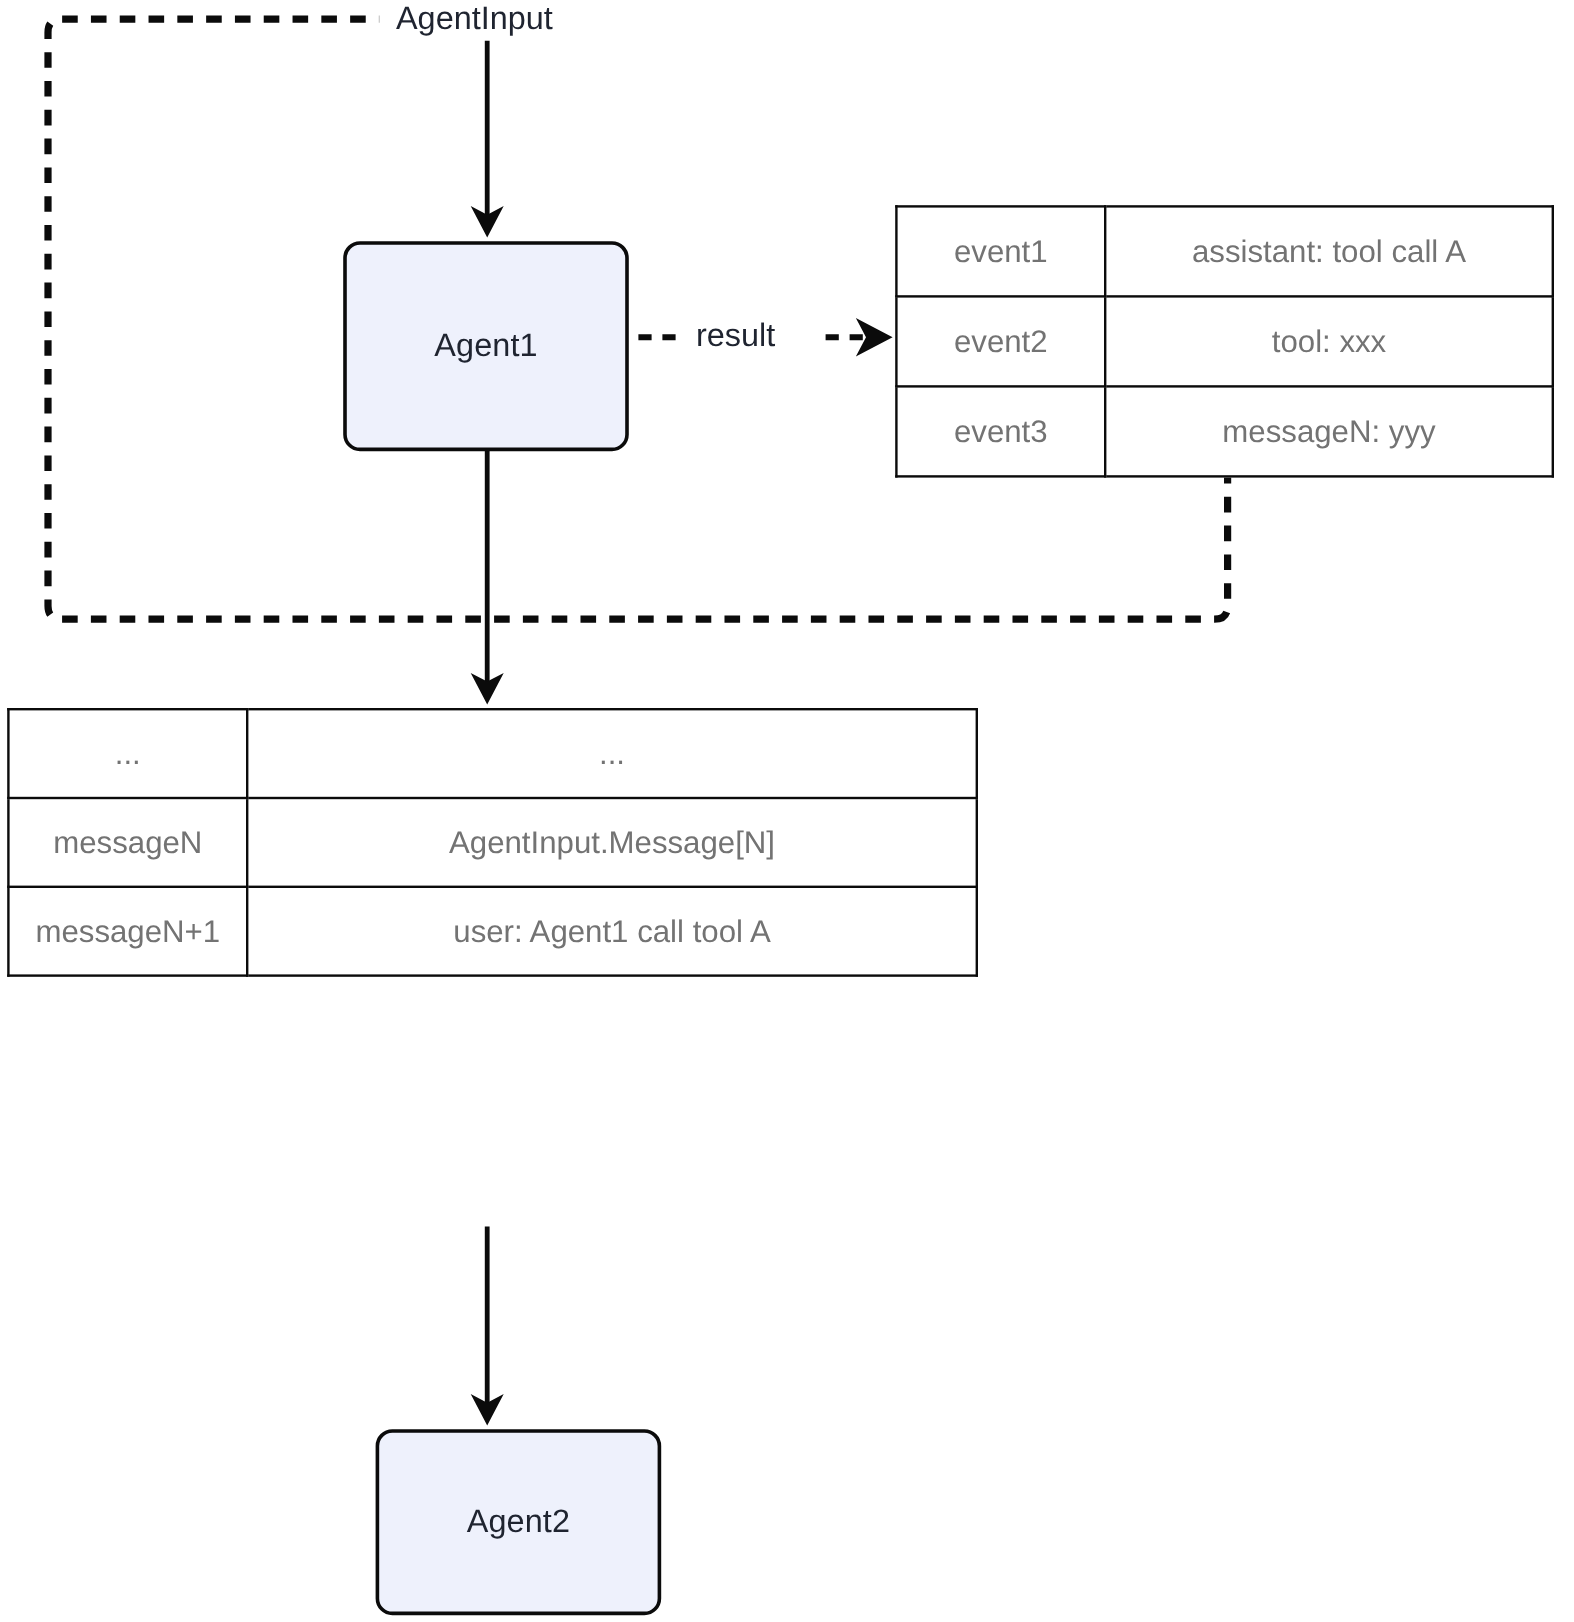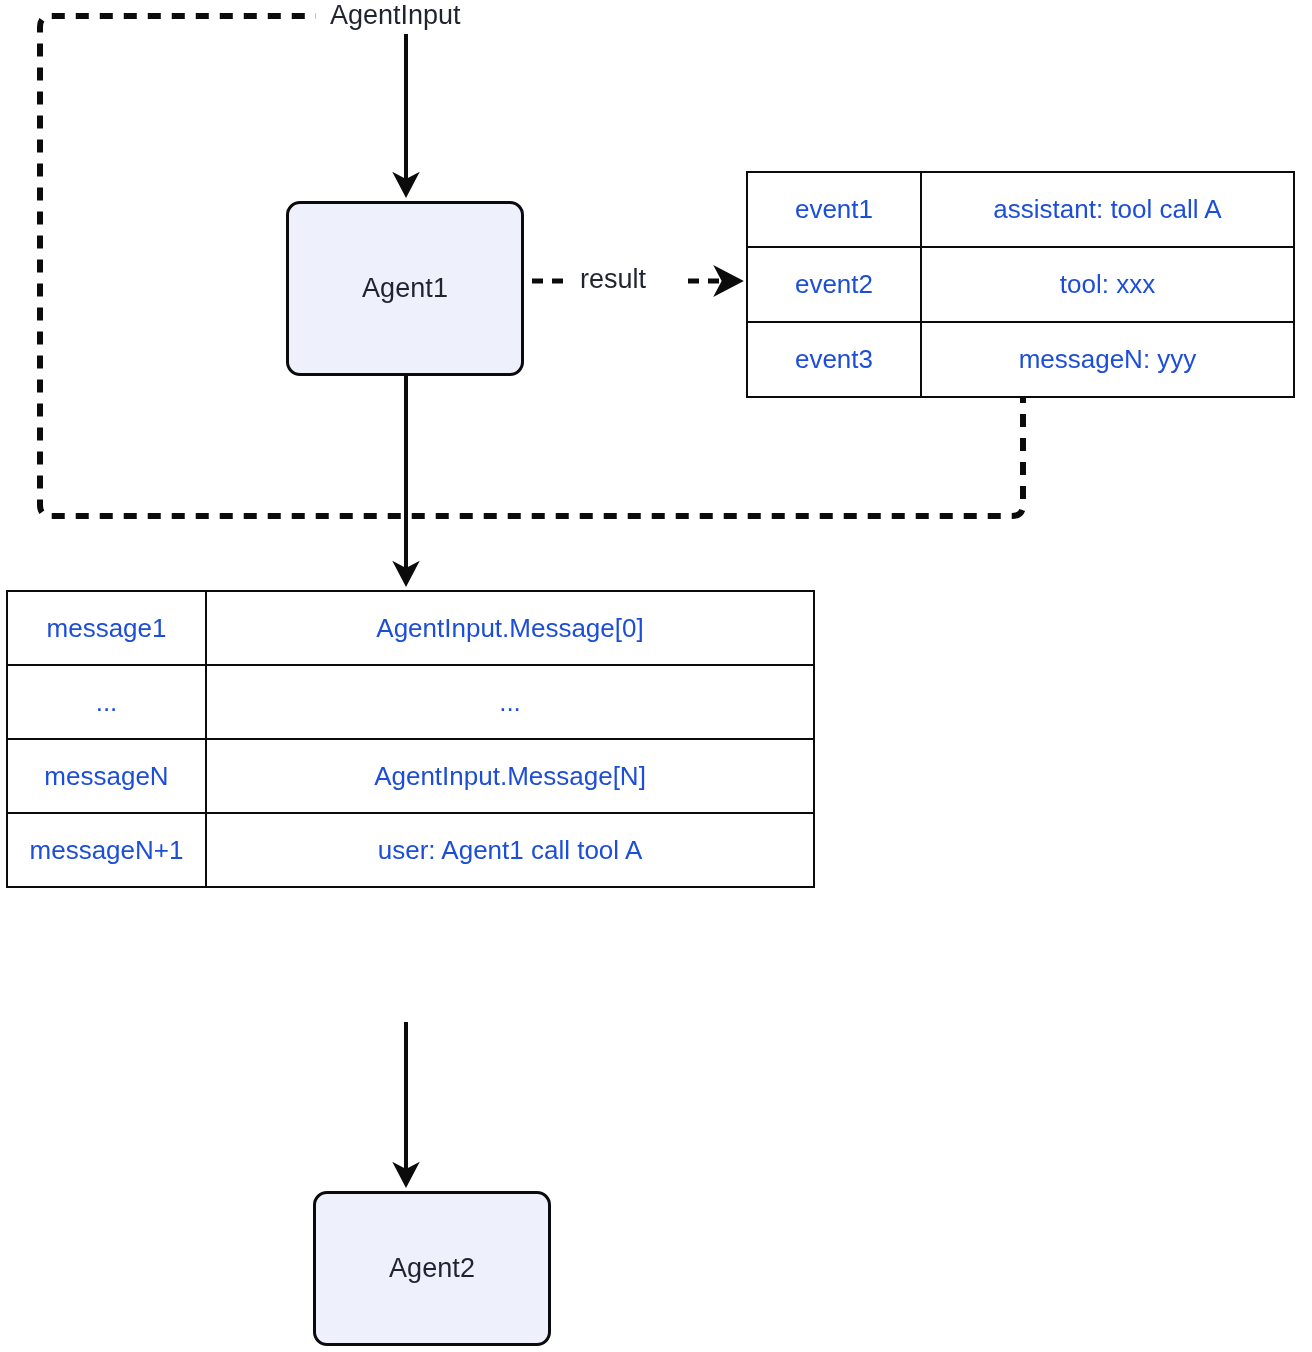--- a/index.html
+++ b/index.html
@@ -62,21 +62,21 @@
     box-sizing: border-box;
     border-collapse: collapse;
     background: #ffffff;
     table-layout: fixed;
   }
   .grid-table td {
     border: 2px solid #0b0b0b;
     text-align: center;
     vertical-align: middle;
     font-size: 26px;
-    color: #1d4ed8;
+    color: #737373;
     padding: 0;
     background: #ffffff;
   }
 
   #table-events {
     left: 746px;
     top: 171px;
     width: 543px;
   }
   #table-events td {
@@ -165,24 +165,20 @@
       <tr>
         <td class="c-key">event3</td>
         <td class="c-val">messageN: yyy</td>
       </tr>
     </tbody>
   </table>
 
   <table class="grid-table" id="table-messages">
     <tbody>
       <tr>
-        <td class="c-key">message1</td>
-        <td class="c-val">AgentInput.Message[0]</td>
-      </tr>
-      <tr>
         <td class="c-key">...</td>
         <td class="c-val">...</td>
       </tr>
       <tr>
         <td class="c-key">messageN</td>
         <td class="c-val">AgentInput.Message[N]</td>
       </tr>
       <tr>
         <td class="c-key">messageN+1</td>
         <td class="c-val">user: Agent1 call tool A</td>

